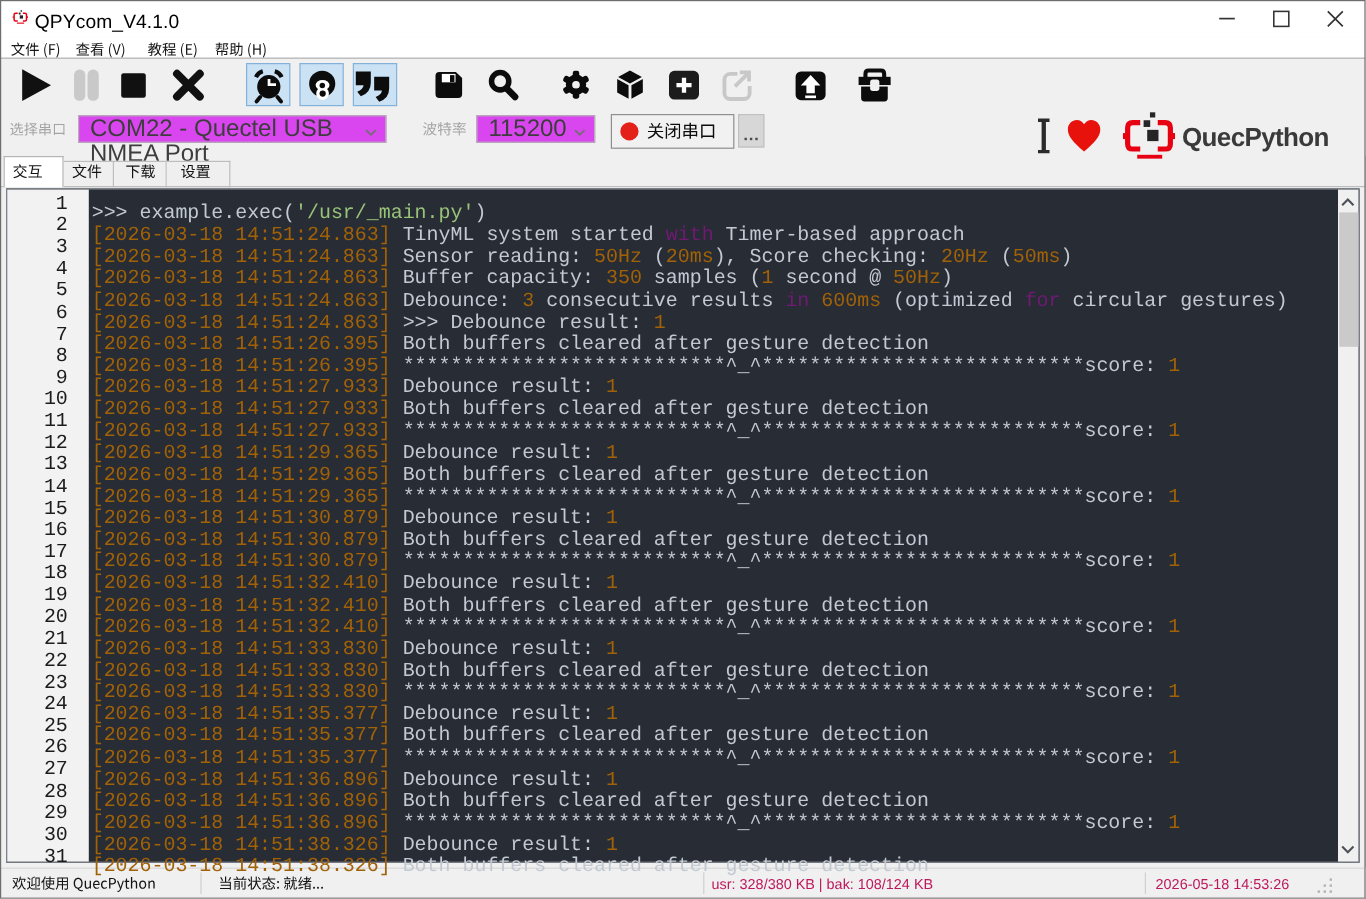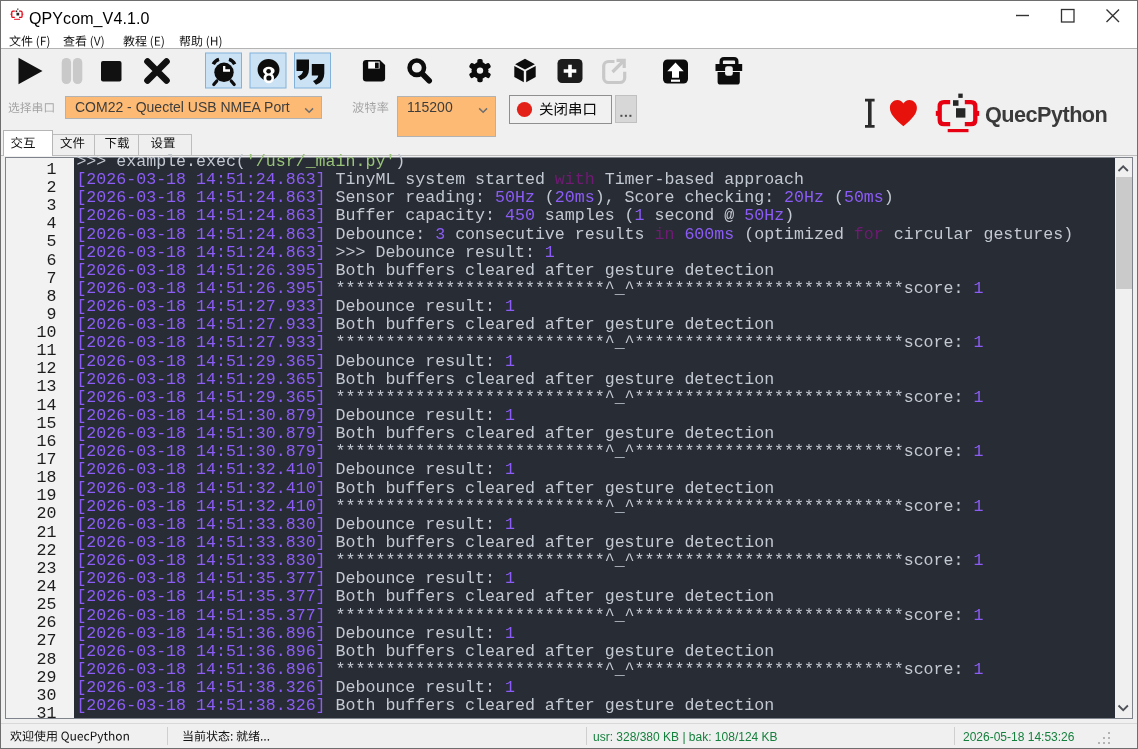--- a/index.html
+++ b/index.html
@@ -2,57 +2,57 @@
 <html><head><meta charset="utf-8">
 <style>
 *{margin:0;padding:0;box-sizing:border-box}
 html,body{width:1138px;height:749px;overflow:hidden}
 body{position:relative;background:#f0f0f0;font-family:"Liberation Sans",sans-serif}
 .abs{position:absolute}
 #titlebar{left:0;top:0;width:1138px;height:31px;background:#fff}
 #menubar{left:0;top:31px;width:1138px;height:17px;background:#fff}
 #title{left:29px;top:9.5px;font-size:16px;color:#000;letter-spacing:.1px}
 #toolbar{left:0;top:48px;width:1138px;height:82px;background:#f0f0f0;border-top:1px solid #b3b3b3}
-.combo{background:#fdba74;border:1px solid #b2b2b2;color:#3d3d3d;font-size:14px;line-height:21px;padding-left:9px}
+.combo{background:#d946ef;border:1px solid #b2b2b2;color:#3d3d3d;font-size:20px;line-height:21px;padding-left:9px}
 .chev{position:absolute;right:8px;top:7.5px;width:10px;height:9px}
 #btnclose{left:509px;top:95px;width:103px;height:29px;background:#f1f1f1;border:1px solid #8f8f8f}
 #btndots{left:615px;top:95px;width:22px;height:28px;background:#d7d7d7;border:1px solid #c0c0c0}
 #tabs{left:0;top:130px;width:1138px;height:27px}
 .tab{position:absolute;top:134px;height:22px;border:1px solid #bdbdbd;border-left:none;background:#efefef}
 #tab0{left:3px;top:130px;height:26px;width:50px;background:#fff;border:1px solid #b5b5b5;border-bottom:none;z-index:3}
 #tab1{left:53px;width:42px}
 #tab2{left:95px;width:44px}
 #tab3{left:139px;width:53px}
 #tabline{left:0;top:155px;width:1138px;height:1px;background:#bdbdbd;z-index:1}
 #panel{left:5px;top:157px;width:1128px;height:562px;border:1px solid #7e838c;background:#282c34;z-index:2}
 #gutter{left:6px;top:158px;width:68px;height:560px;background:#f2f2f2;z-index:2}
 #gutpre{left:6px;top:160.8px;width:50.5px;z-index:3;text-align:right;color:#1c1c1c}
 pre{font-family:"Liberation Mono",monospace;font-size:16.615px;line-height:18.14px}
-#termpre{left:76.4px;top:153px;z-index:3;color:#c3c9d2}
+#termpre{left:76.4px;top:169px;z-index:3;color:#c3c9d2}
 #termpre i{font-style:normal}
-.o{color:#8b5cf6}.p{color:#701a75}.g{color:#98c379}
+.o{color:#a16207}.p{color:#701a75}.g{color:#98c379}
 #scroll{left:1115px;top:158px;width:17px;height:560px;background:#f0f0f0;z-index:3}
 #thumb{left:1115.5px;top:177px;width:16px;height:112px;background:#cacaca;z-index:4}
 #statusbar{left:0;top:723px;width:1138px;height:26px;background:#f0f0f0;border-top:1px solid #d8d8d8}
 .sep{position:absolute;top:727px;width:1px;height:18px;background:#cfcfcf;z-index:2}
-.stxt{position:absolute;font-size:12px;color:#15803d;top:730px}
+.stxt{position:absolute;font-size:12px;color:#be185d;top:730px}
 #border{left:0;top:0;width:1138px;height:749px;border:1px solid #6e6e6e;z-index:50;pointer-events:none}
 svg{position:absolute;overflow:visible}
 </style></head>
 <body>
 <div class="abs" id="titlebar"></div>
 <div class="abs" id="menubar"></div>
 <div class="abs" id="title">QPYcom_V4.1.0</div>
 <div class="abs" id="toolbar"></div>
 
 <div class="abs combo" style="left:65px;top:96px;width:257px;height:23px;">COM22 - Quectel USB NMEA Port
  <svg class="chev" viewBox="0 0 8 8">
       <path d="M1.5,3 L5,6.5 L8.5,3" stroke="#6f6f6f" stroke-width="1.3" fill="none"></path>
     </svg></div>
-<div class="abs combo" style="left:397px;top:96px;width:99px;height:41px;">115200
+<div class="abs combo" style="left:397px;top:96px;width:99px;height:23px;">115200
  <svg class="chev" viewBox="0 0 8 8">
       <path d="M1.5,3 L5,6.5 L8.5,3" stroke="#6f6f6f" stroke-width="1.3" fill="none"></path>
     </svg></div>
 <div class="abs" id="btnclose"></div>
 <div class="abs" id="btndots"></div>
 
 <div class="abs" id="tabs"></div>
 <div class="abs" id="tabline"></div>
 <div class="abs tab" id="tab1"></div>
 <div class="abs tab" id="tab2"></div>
@@ -88,21 +88,21 @@
 25
 26
 27
 28
 29
 30
 31</pre>
 <pre class="abs" id="termpre">&gt;&gt;&gt; example.exec(<i class="g">'/usr/_main.py'</i>)
 <i class="o">[2026-03-18 14:51:24.863]</i> TinyML system started <i class="p">with</i> Timer-based approach
 <i class="o">[2026-03-18 14:51:24.863]</i> Sensor reading: <i class="o">50Hz</i> (<i class="o">20ms</i>), Score checking: <i class="o">20Hz</i> (<i class="o">50ms</i>)
-<i class="o">[2026-03-18 14:51:24.863]</i> Buffer capacity: <i class="o">450</i> samples (<i class="o">1</i> second @ <i class="o">50Hz</i>)
+<i class="o">[2026-03-18 14:51:24.863]</i> Buffer capacity: <i class="o">350</i> samples (<i class="o">1</i> second @ <i class="o">50Hz</i>)
 <i class="o">[2026-03-18 14:51:24.863]</i> Debounce: <i class="o">3</i> consecutive results <i class="p">in</i> <i class="o">600ms</i> (optimized <i class="p">for</i> circular gestures)
 <i class="o">[2026-03-18 14:51:24.863]</i> &gt;&gt;&gt; Debounce result: <i class="o">1</i>
 <i class="o">[2026-03-18 14:51:26.395]</i> Both buffers cleared after gesture detection
 <i class="o">[2026-03-18 14:51:26.395]</i> ***************************^_^***************************score: <i class="o">1</i>
 <i class="o">[2026-03-18 14:51:27.933]</i> Debounce result: <i class="o">1</i>
 <i class="o">[2026-03-18 14:51:27.933]</i> Both buffers cleared after gesture detection
 <i class="o">[2026-03-18 14:51:27.933]</i> ***************************^_^***************************score: <i class="o">1</i>
 <i class="o">[2026-03-18 14:51:29.365]</i> Debounce result: <i class="o">1</i>
 <i class="o">[2026-03-18 14:51:29.365]</i> Both buffers cleared after gesture detection
 <i class="o">[2026-03-18 14:51:29.365]</i> ***************************^_^***************************score: <i class="o">1</i>

